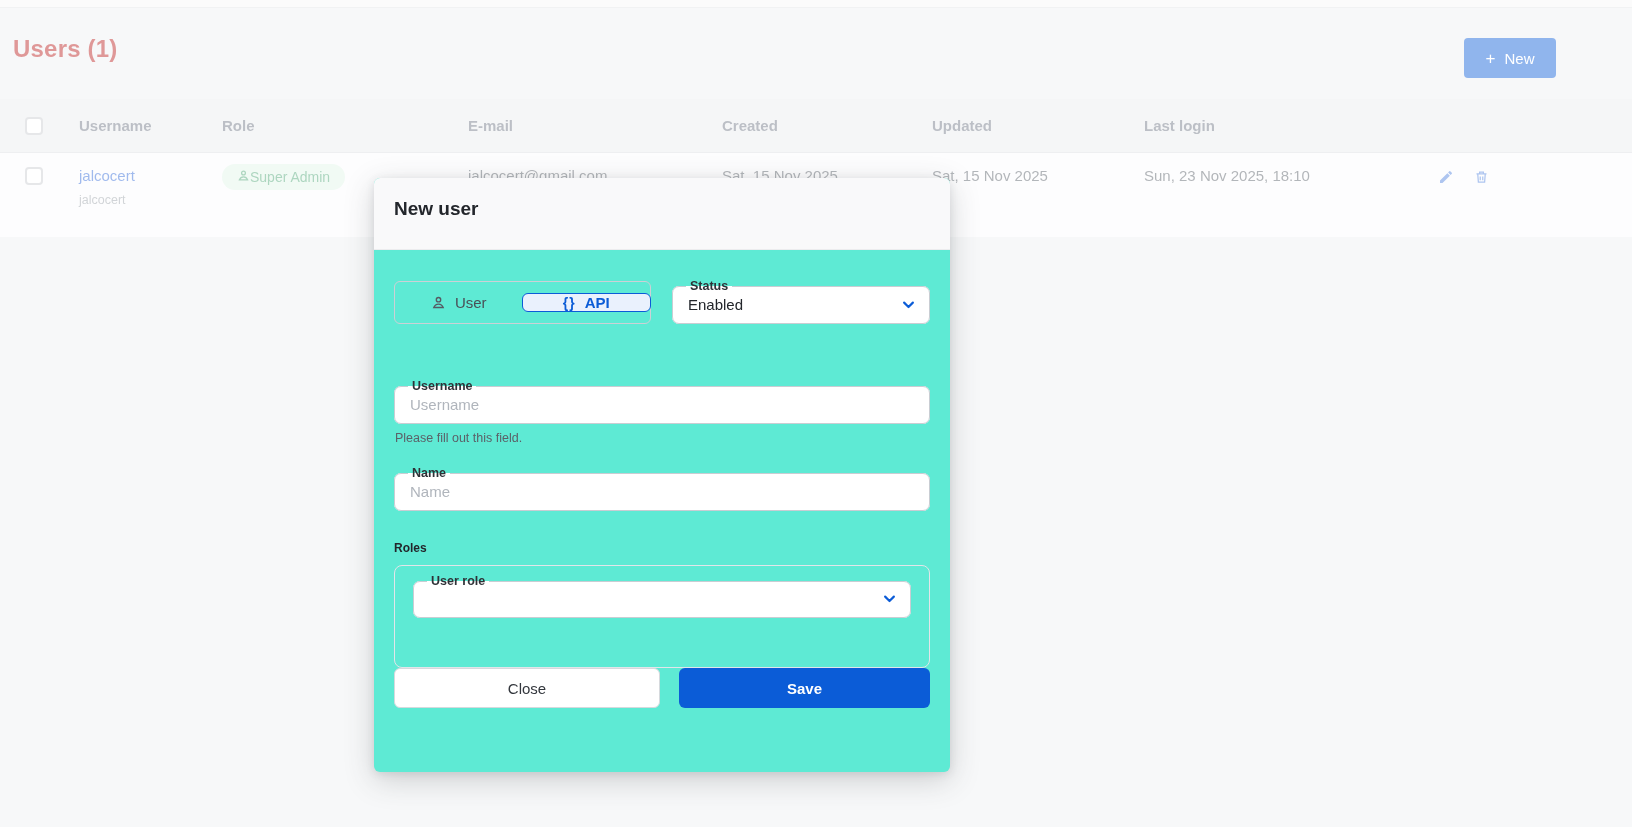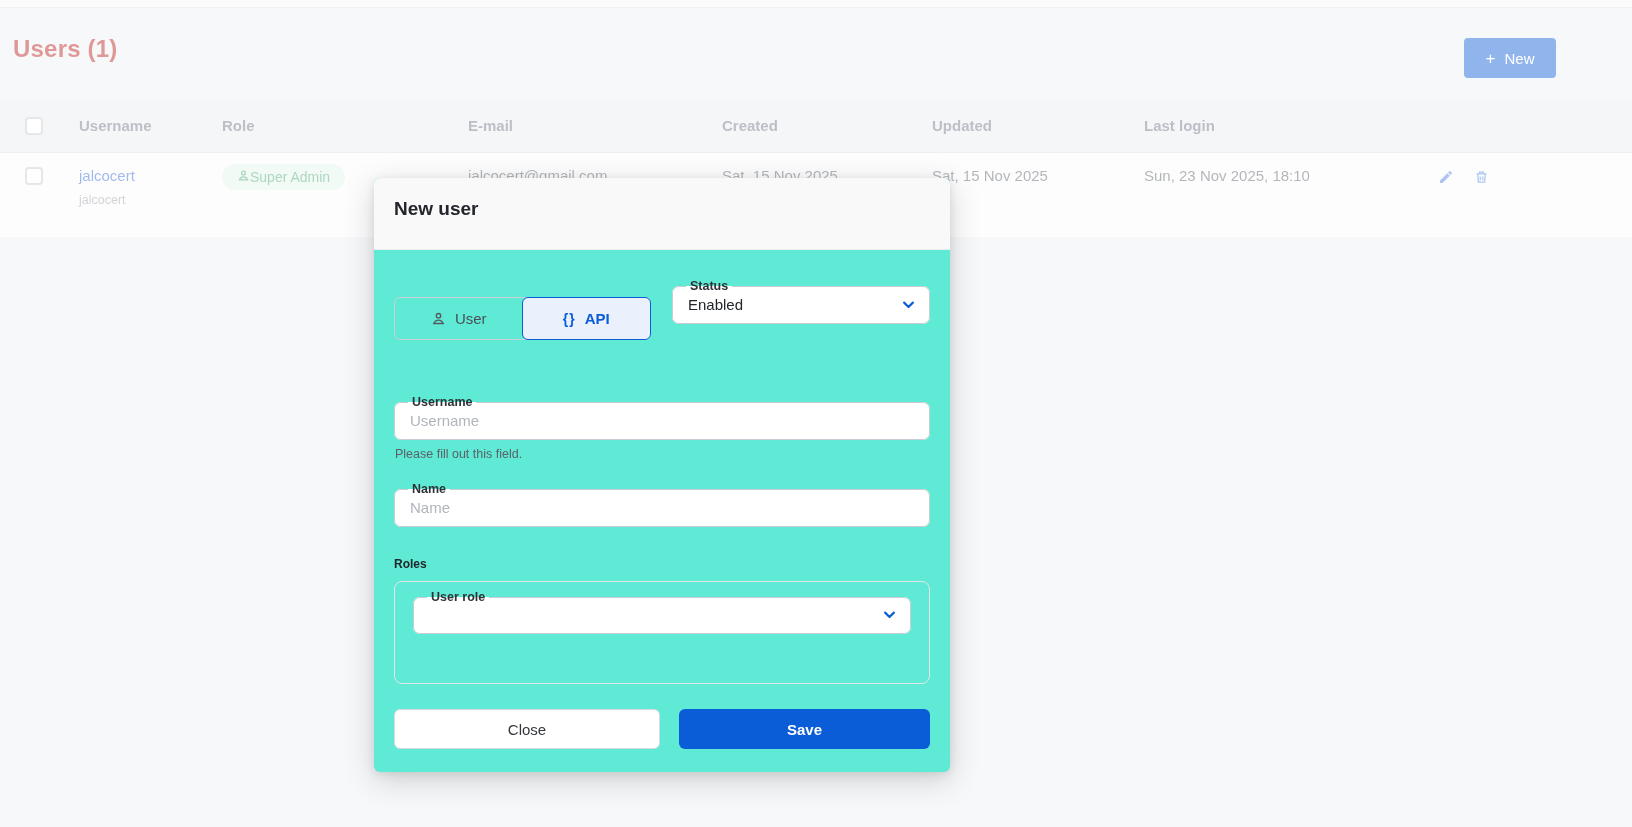--- a/index.html
+++ b/index.html
@@ -81,23 +81,24 @@
     height: 72px; padding: 20px;
     background: #f9f9fa;
     border-bottom: 1px solid #ececee;
     border-radius: 6px 6px 0 0;
   }
   .modal-title { font-size: 19px; font-weight: 700; color: #23262b; }
   .modal-body { padding: 0 20px; }
 
   .row1 { display: flex; gap: 21px; margin-top: 29px; align-items: flex-start; }
   .toggle-group {
-    flex: 0 0 257px; height: 43px; margin-top: 18px;
+    flex: 0 0 257px; height: 43px; margin-top: 2px;
     border: 1px solid #cdd0d5; border-radius: 6px;
     display: flex;
+    align-items: center;
   }
   .tg-btn {
     flex: 1; display: flex; align-items: center; justify-content: center; gap: 9px;
     background: transparent; border: none; cursor: pointer;
     font-family: inherit; font-size: 15px; color: #4a4f57;
   }
   .tg-btn.selected {
     background: #eaf1fd;
     border: 1.5px solid #0b5cd7; border-radius: 6px;
     margin: -1px; color: #0b5cd7; font-weight: 700;
@@ -128,21 +129,21 @@
   .name-fs { margin-top: 21px; }
 
   .roles-heading { margin-top: 30px; font-size: 12px; font-weight: 700; color: #23262b; }
   .roles-box {
     margin-top: 10px; height: 103px;
     border: 1px solid #e3e5e9; border-radius: 8px;
     padding: 8px 18px 0; display: flex; gap: 21px; align-items: flex-start;
   }
   .role-fs { flex: 1; cursor: pointer; }
 
-  .modal-foot { margin-top: 25px; display: flex; gap: 19px; }
+  .modal-foot { display: flex; gap: 19px; }
   .btn {
     height: 40px; border-radius: 6px; cursor: pointer;
     font-family: inherit; font-size: 15px;
   }
   .btn-close {
     flex: 0 0 266px; background: #fff;
     border: 1px solid #d6d9dd; color: #33373d;
   }
   .btn-save {
     flex: 1; background: #0b5cd7;

